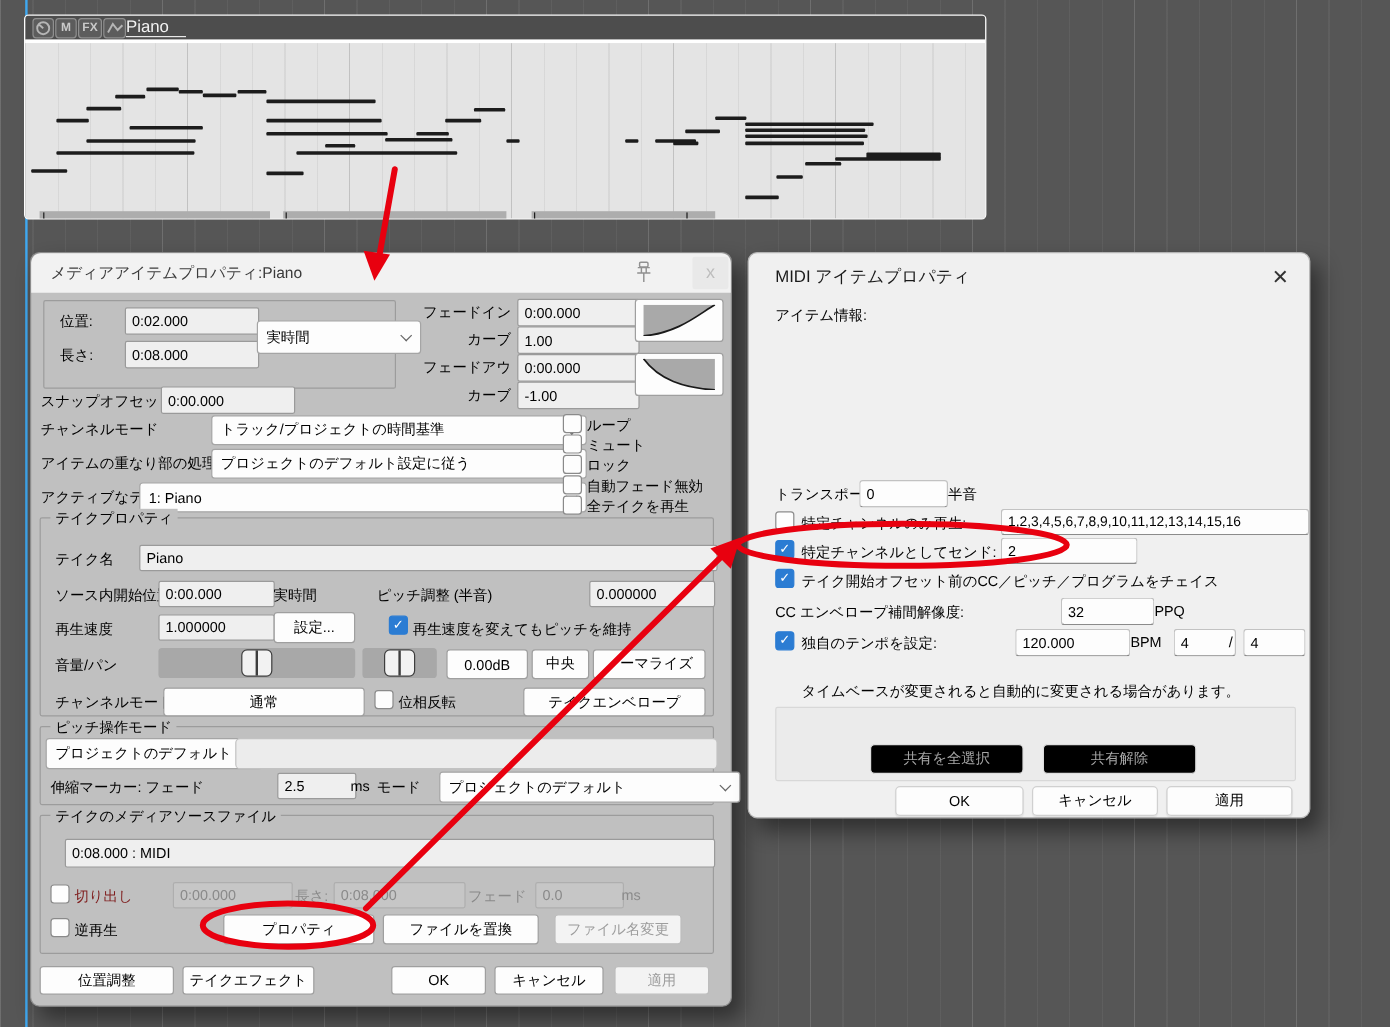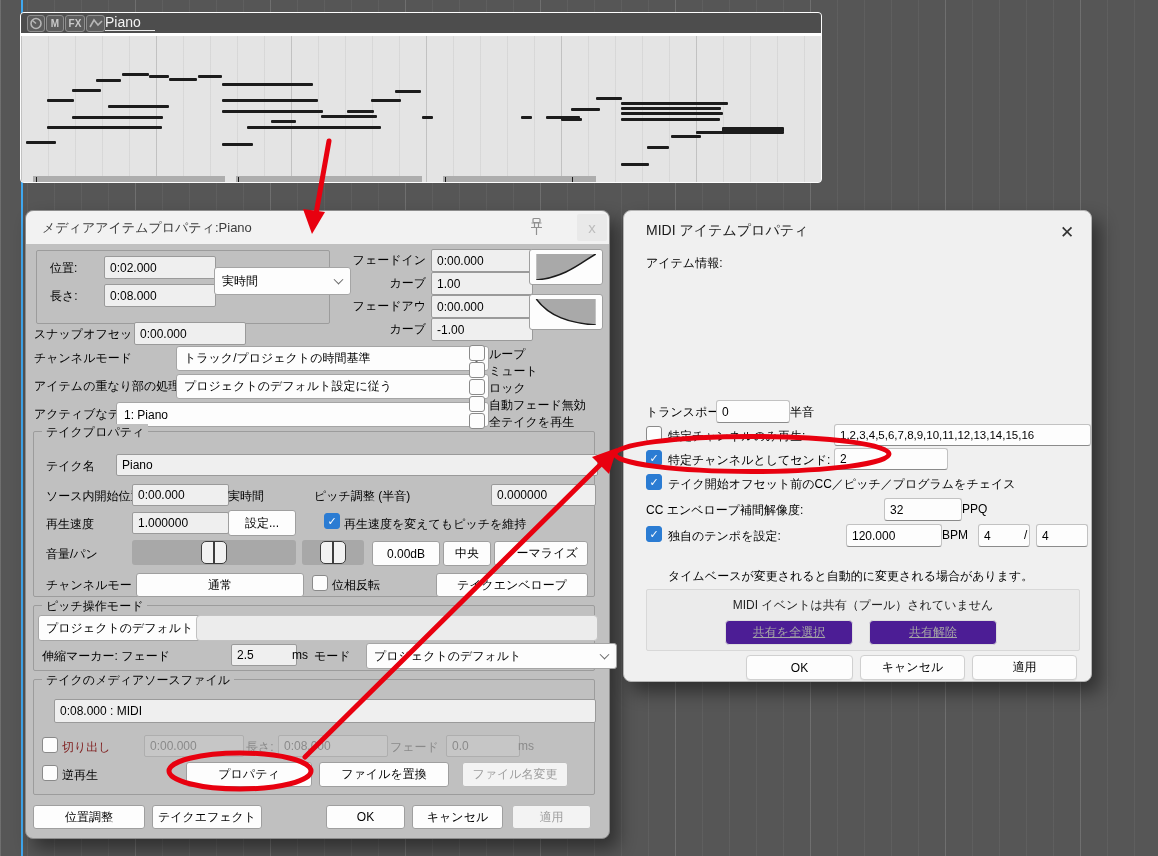--- a/index.html
+++ b/index.html
@@ -62,21 +62,21 @@
   
   #midi-dialog{position:absolute;left:623px;top:210px;width:467px;height:470px;background:#f0f0f0;
     border:1px solid #b4b4b4;border-radius:8px;box-shadow:8px 10px 18px rgba(0,0,0,0.45);z-index:3;}
   #midi-title{position:absolute;left:22px;top:11px;font-size:14px;color:#1a1a1a;white-space:nowrap;}
   #midi-close{position:absolute;left:430px;top:8px;width:26px;height:26px;color:#333;font-size:17px;
     display:flex;align-items:center;justify-content:center;}
   .w11field{position:absolute;background:#fdfdfd;border:1px solid #c2c2c2;border-bottom-color:#8b8b8b;
     border-radius:3px;font-size:12px;padding:0 5px;display:flex;align-items:center;white-space:nowrap;overflow:hidden;}
   .w11btn{position:absolute;background:#fdfdfd;border:1px solid #d0d0d0;border-radius:4px;font-size:12px;
     display:flex;align-items:center;justify-content:center;box-shadow:0 1px 1px rgba(0,0,0,0.06);}
-  .w11btn.dis{color:#a6a6a6;background:#4c1d95;border-color:#dddddd;box-shadow:none;text-decoration:underline;}
+  .w11btn.dis{color:#a6a6a6;background:#000000;border-color:#dddddd;box-shadow:none;}
   #info-box{position:absolute;left:22px;top:62px;width:432px;height:118px;background:#f8f8f8;
     border:1px solid #c8c8c8;}
   #info-text{position:absolute;left:8px;top:5px;font-size:12px;line-height:16px;color:#111;}
   #pool-box{position:absolute;left:22px;top:378px;width:432px;height:60px;background:#ebebeb;
     border:1px solid #d8d8d8;border-radius:2px;}
   #pool-text{position:absolute;left:0;top:7px;width:100%;text-align:center;font-size:12px;color:#222;}
   
   #annotations{position:absolute;left:0;top:0;width:1158px;height:856px;z-index:30;pointer-events:none;}
 </style>
 </head>
@@ -329,21 +329,20 @@
     <span class="chk on" style="left:22px;top:315px;">✓</span>
     <span class="lbl" style="left:44px;top:317px;">独自のテンポを設定:</span>
     <span class="w11field" style="left:222px;top:313px;width:84px;height:21px;">120.000</span>
     <span class="lbl" style="left:318px;top:317px;">BPM</span>
     <span class="w11field" style="left:354px;top:313px;width:40px;height:21px;">4</span>
     <span class="lbl" style="left:400px;top:317px;">/</span>
     <span class="w11field" style="left:412px;top:313px;width:40px;height:21px;">4</span>
     <span class="lbl" style="left:44px;top:357px;">タイムベースが変更されると自動的に変更される場合があります。</span>
 
     <div id="pool-box">
-      <div id="pool-text">MIDI イベントは共有（プール）されていません</div>
       <span class="w11btn dis" style="left:78px;top:30px;width:126px;height:23px;">共有を全選択</span>
       <span class="w11btn dis" style="left:222px;top:30px;width:126px;height:23px;">共有解除</span>
     </div>
 
     <span class="w11btn" style="left:122px;top:444px;width:105px;height:23px;">OK</span>
     <span class="w11btn" style="left:236px;top:444px;width:103px;height:23px;">キャンセル</span>
     <span class="w11btn" style="left:348px;top:444px;width:103px;height:23px;">適用</span>
   </div>
 
   <svg id="annotations" viewBox="0 0 1158 856">

